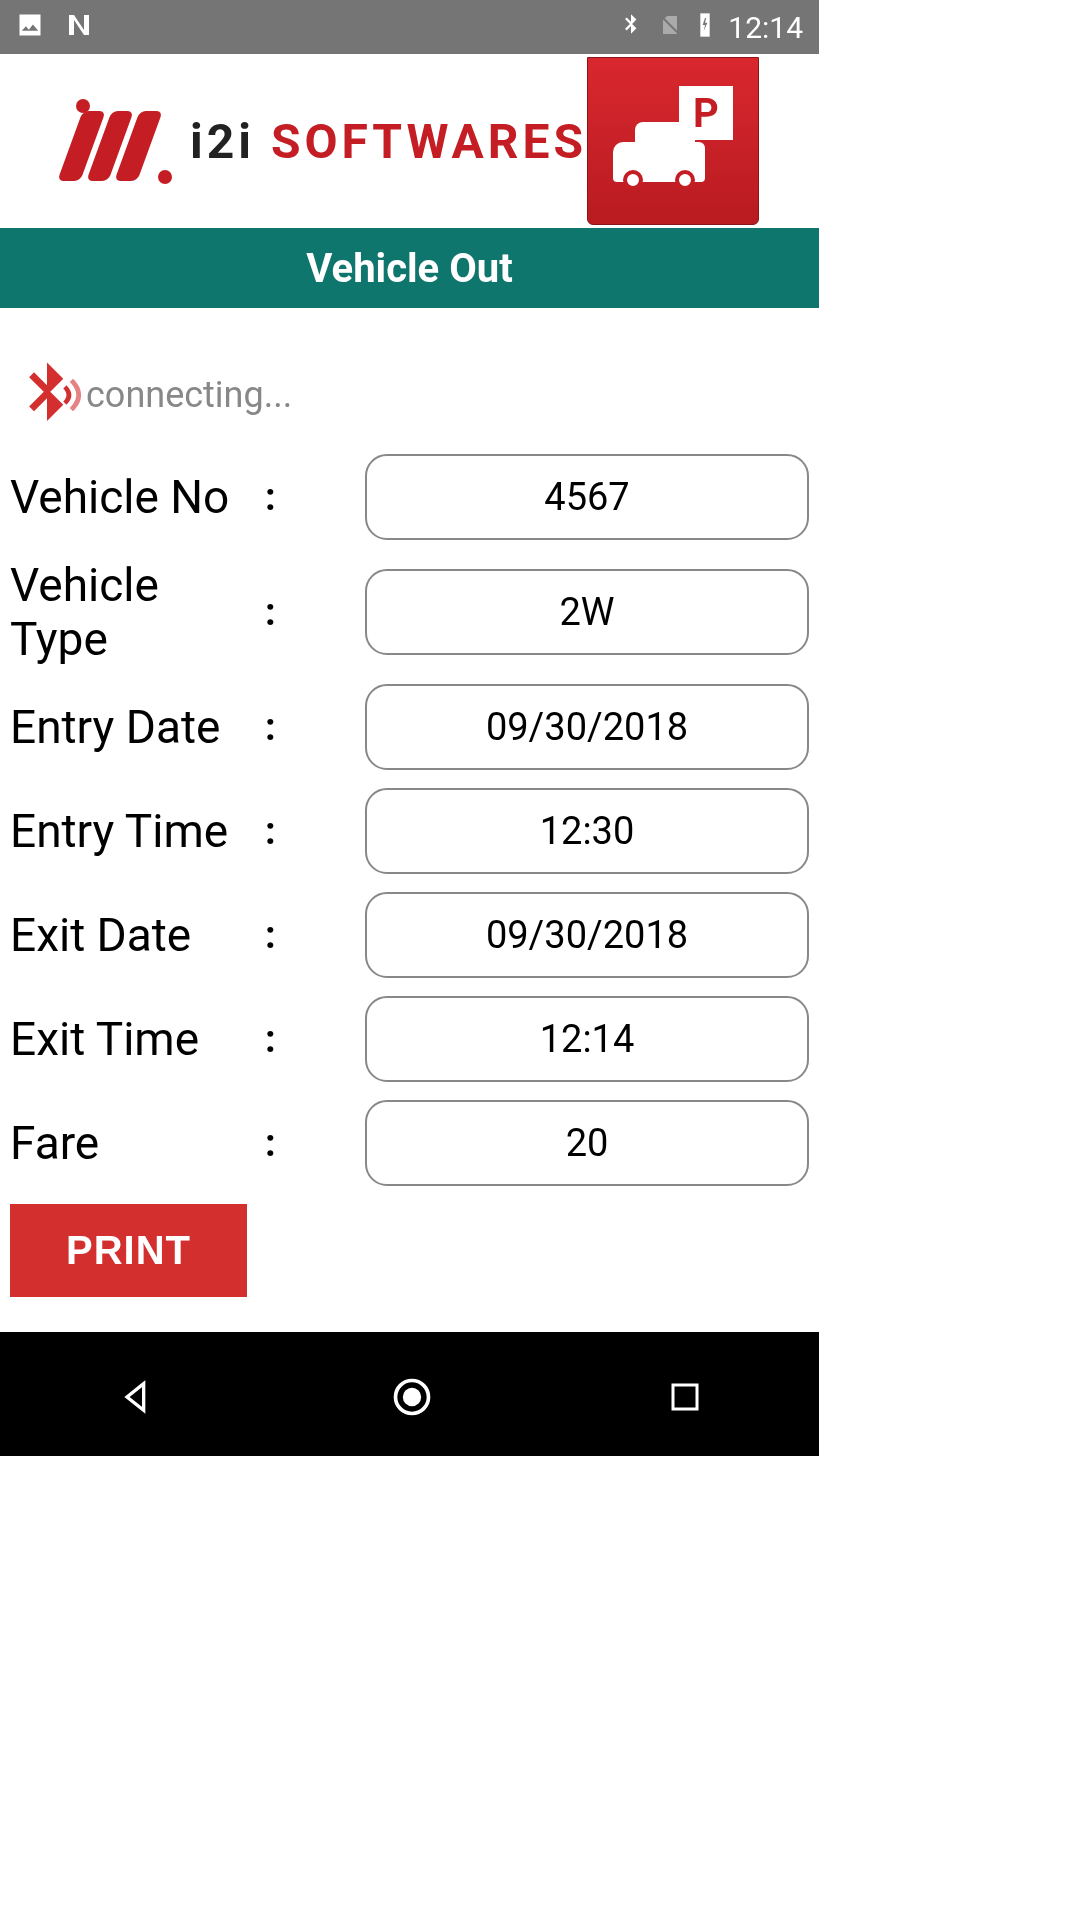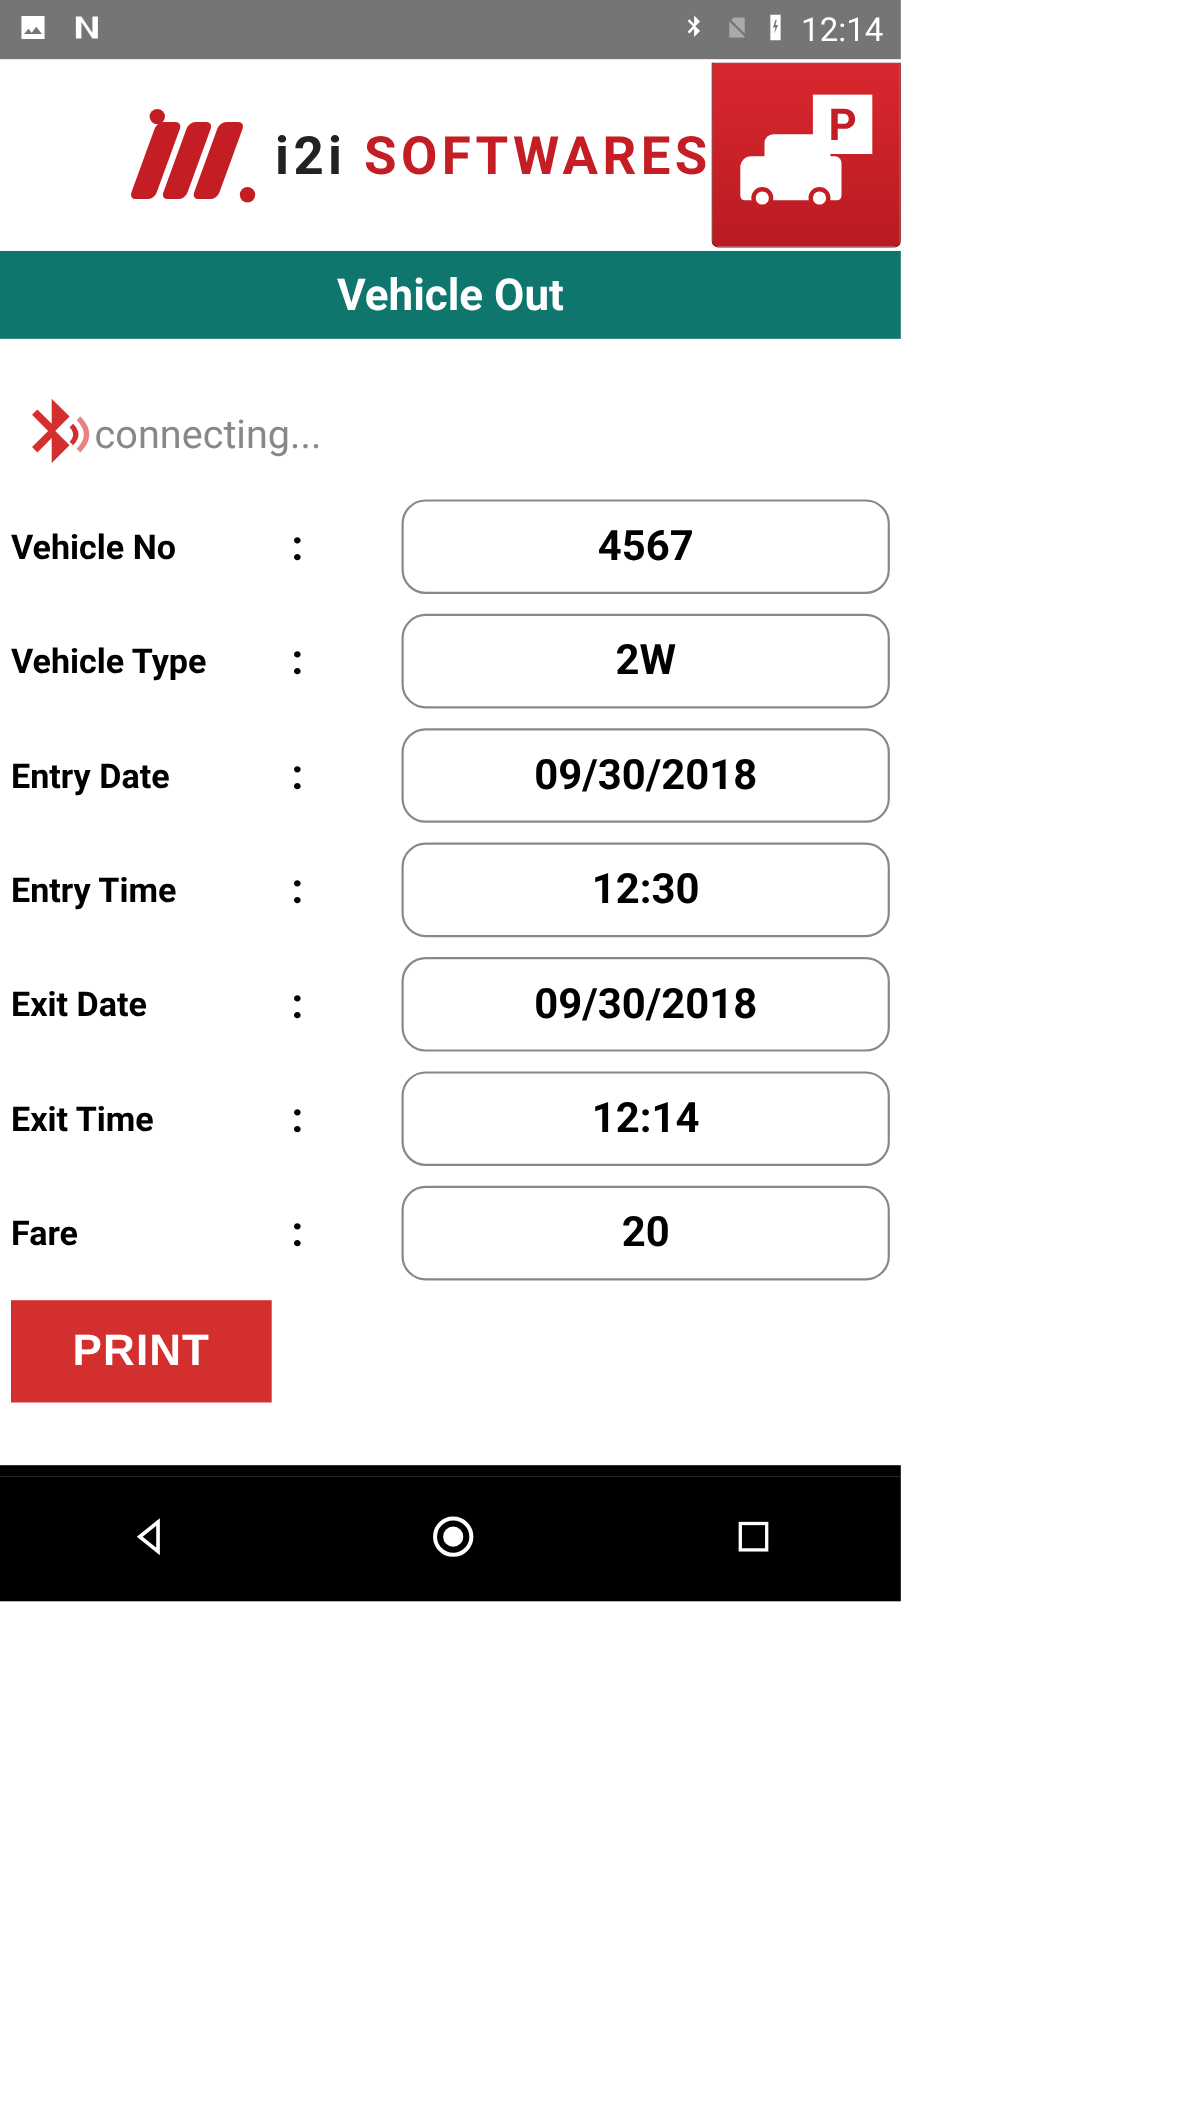--- a/index.html
+++ b/index.html
@@ -21,21 +21,21 @@
   color: #ffffff;
 }
 .status-left { display: flex; gap: 20px; align-items: center; }
 .status-right { display: flex; gap: 14px; align-items: center; }
 .status-time { font-size: 30px; font-weight: 400; }
 .header-logo {
   height: 174px;
   background: #ffffff;
   display: flex;
   align-items: center;
-  justify-content: flex-end;
+  justify-content: center;
   padding: 0 0 0 10px;
   position: relative;
 }
 .logo-wrap { display: flex; align-items: center; gap: 10px; }
 .logo-shape {
   width: 110px; height: 85px; position: relative;
 }
 .logo-dot {
   position: absolute; width: 14px; height: 14px; border-radius: 50%; background: #c41e24;
 }
@@ -111,41 +111,41 @@
 .form {
   padding: 10px 10px 0 10px;
 }
 .form-row {
   display: flex;
   align-items: center;
   margin-bottom: 18px;
 }
 .label {
   width: 255px;
-  font-size: 31px;
-  font-weight: 700;
+  font-size: 46px;
+  font-weight: 400;
   color: #000;
 }
 .colon {
   width: 40px;
   font-size: 38px;
   font-weight: 700;
   color: #000;
   text-align: left;
 }
 .value-box {
   flex: 1;
   height: 86px;
   border: 2px solid #888;
   border-radius: 22px;
   display: flex;
   align-items: center;
   justify-content: center;
   font-size: 38px;
-  font-weight: 700;
+  font-weight: 400;
   color: #000;
   margin-left: 60px;
 }
 .btn-row {
   display: flex;
   justify-content: flex-start;
   margin-top: 18px;
 }
 .print-btn {
   background: #d32f2f;

